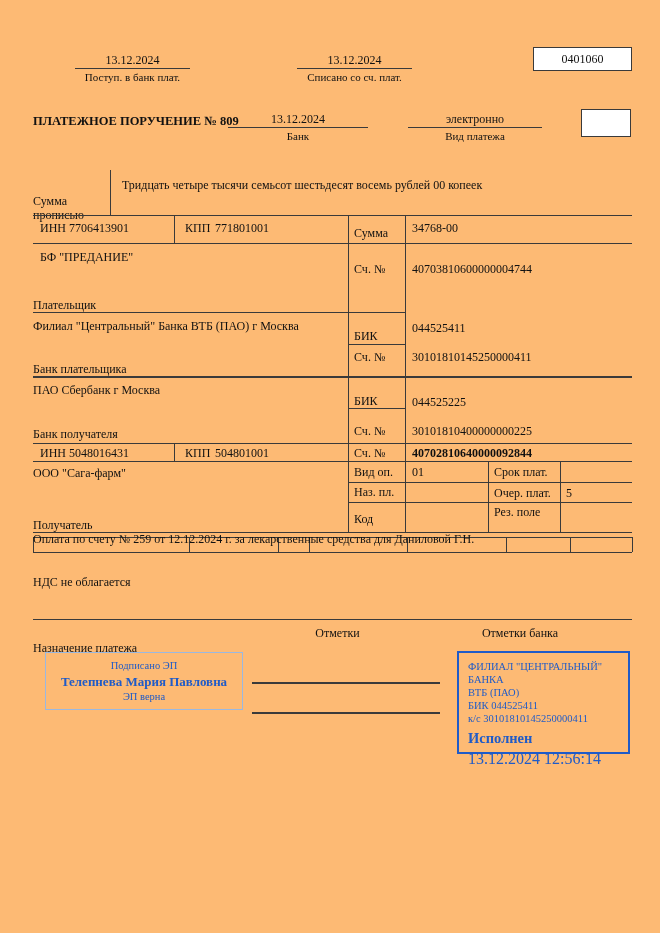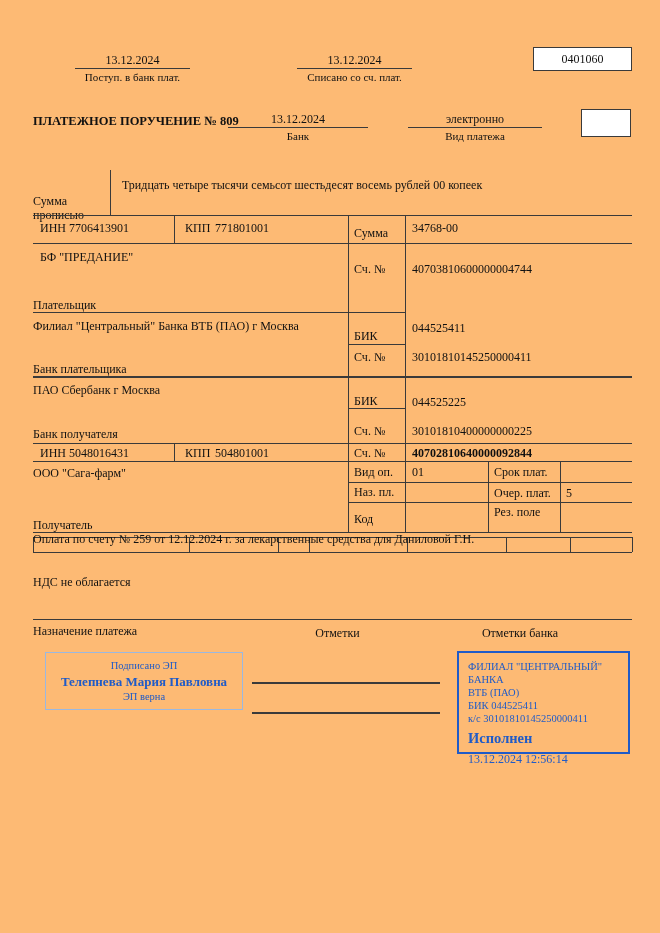--- a/index.html
+++ b/index.html
@@ -22,21 +22,21 @@
     align-items:center;gap:2px;text-align:center;
   }
   #sigbox .s1{font-size:10.5px;line-height:12px;}
   #sigbox .s2{font-size:13px;line-height:15px;font-weight:bold;}
   #stampbox{
     position:absolute;left:457px;top:651px;width:173px;height:103px;
     border:2px solid var(--stamp-blue);padding:7px 0 0 9px;box-sizing:border-box;
   }
   #stampbox .r{font-size:10.5px;line-height:13px;}
   #stampbox .st{font-size:14.5px;line-height:17px;font-weight:bold;margin-top:5px;}
-  #stampbox .dt{font-size:12px;line-height:14px;margin-top:5px;}
+  #stampbox .dt{font-size:16px;line-height:14px;margin-top:5px;}
   .wrap{white-space:normal;}
 </style>
 </head>
 <body>
 
 <div id="doc">
 
   <div class="t ctr" style="left:75px;top:53px;width:115px;">13.12.2024</div>
   <div class="hl" style="left:75px;top:68px;width:115px;"></div>
   <div class="t sm ctr" style="left:75px;top:71px;width:115px;">Поступ. в банк плат.</div>
@@ -133,21 +133,21 @@
   <div class="vl" style="left:189px;top:537px;height:15px;"></div>
   <div class="vl" style="left:278px;top:537px;height:15px;"></div>
   <div class="vl" style="left:309px;top:537px;height:15px;"></div>
   <div class="vl" style="left:407px;top:537px;height:15px;"></div>
   <div class="vl" style="left:506px;top:537px;height:15px;"></div>
   <div class="vl" style="left:570px;top:537px;height:15px;"></div>
   <div class="vl" style="left:632px;top:537px;height:15px;"></div>
 
   <div class="t" style="left:33px;top:532px;">Оплата по счету № 259 от 12.12.2024 г. за лекарственные средства для Даниловой Г.Н.</div>
   <div class="t" style="left:33px;top:575px;">НДС не облагается</div>
-  <div class="t" style="left:33px;top:624px;">Назначение платежа</div>
+  <div class="t" style="left:33px;top:641px;">Назначение платежа</div>
   <div class="hl" style="left:33px;top:619px;width:599px;"></div>
 
   <div class="t ctr" style="left:280px;top:626px;width:115px;">Отметки</div>
   <div class="t ctr" style="left:460px;top:626px;width:120px;">Отметки банка</div>
 
   <div id="sigbox">
     <div class="s1 blue">Подписано ЭП</div>
     <div class="s2 blue">Телепнева Мария Павловна</div>
     <div class="s1 blue">ЭП верна</div>
   </div>

